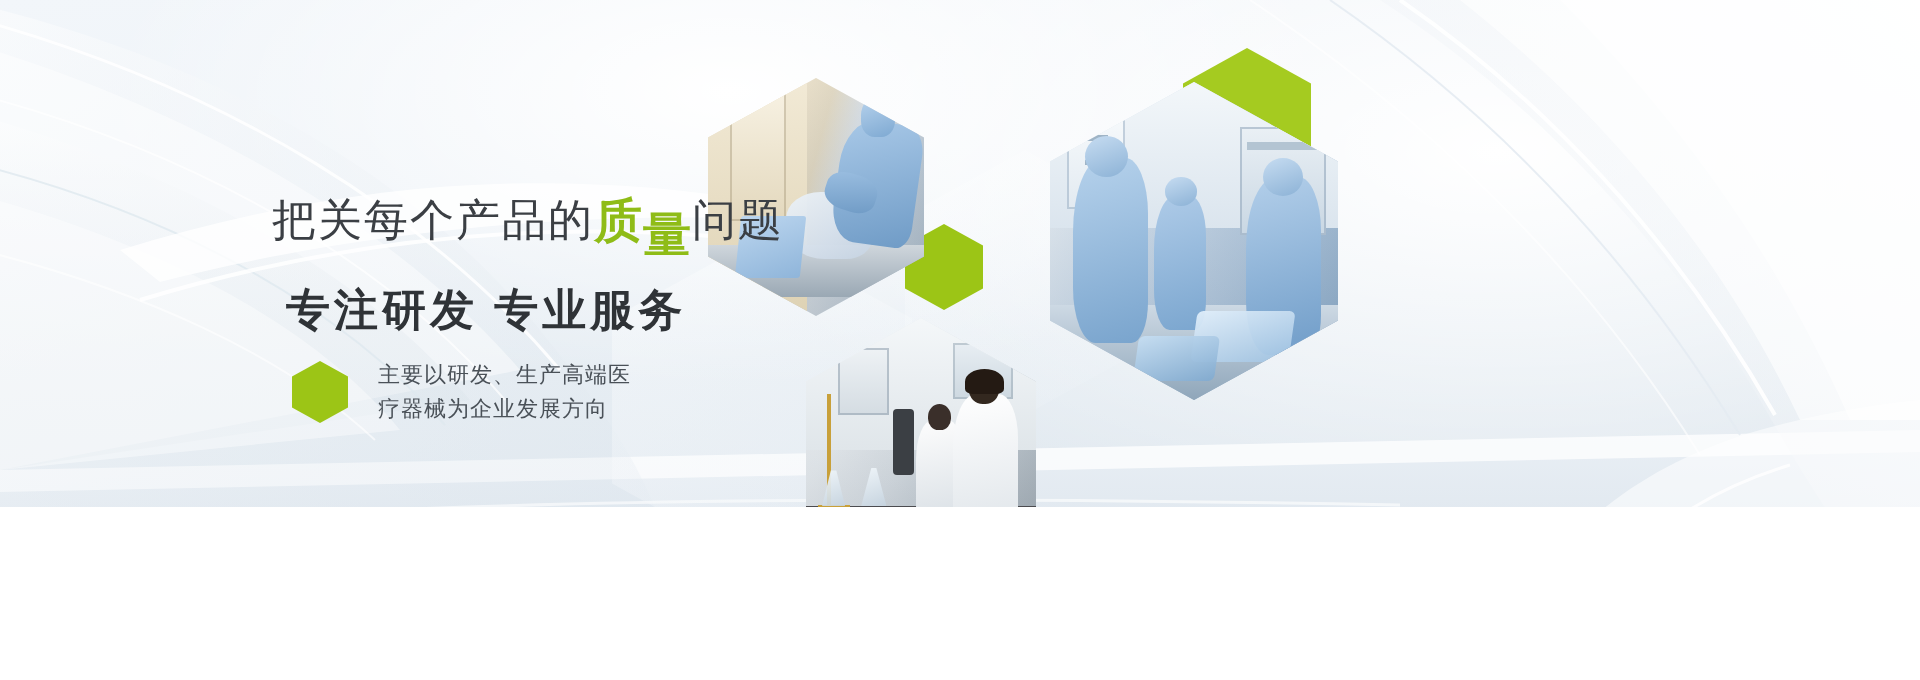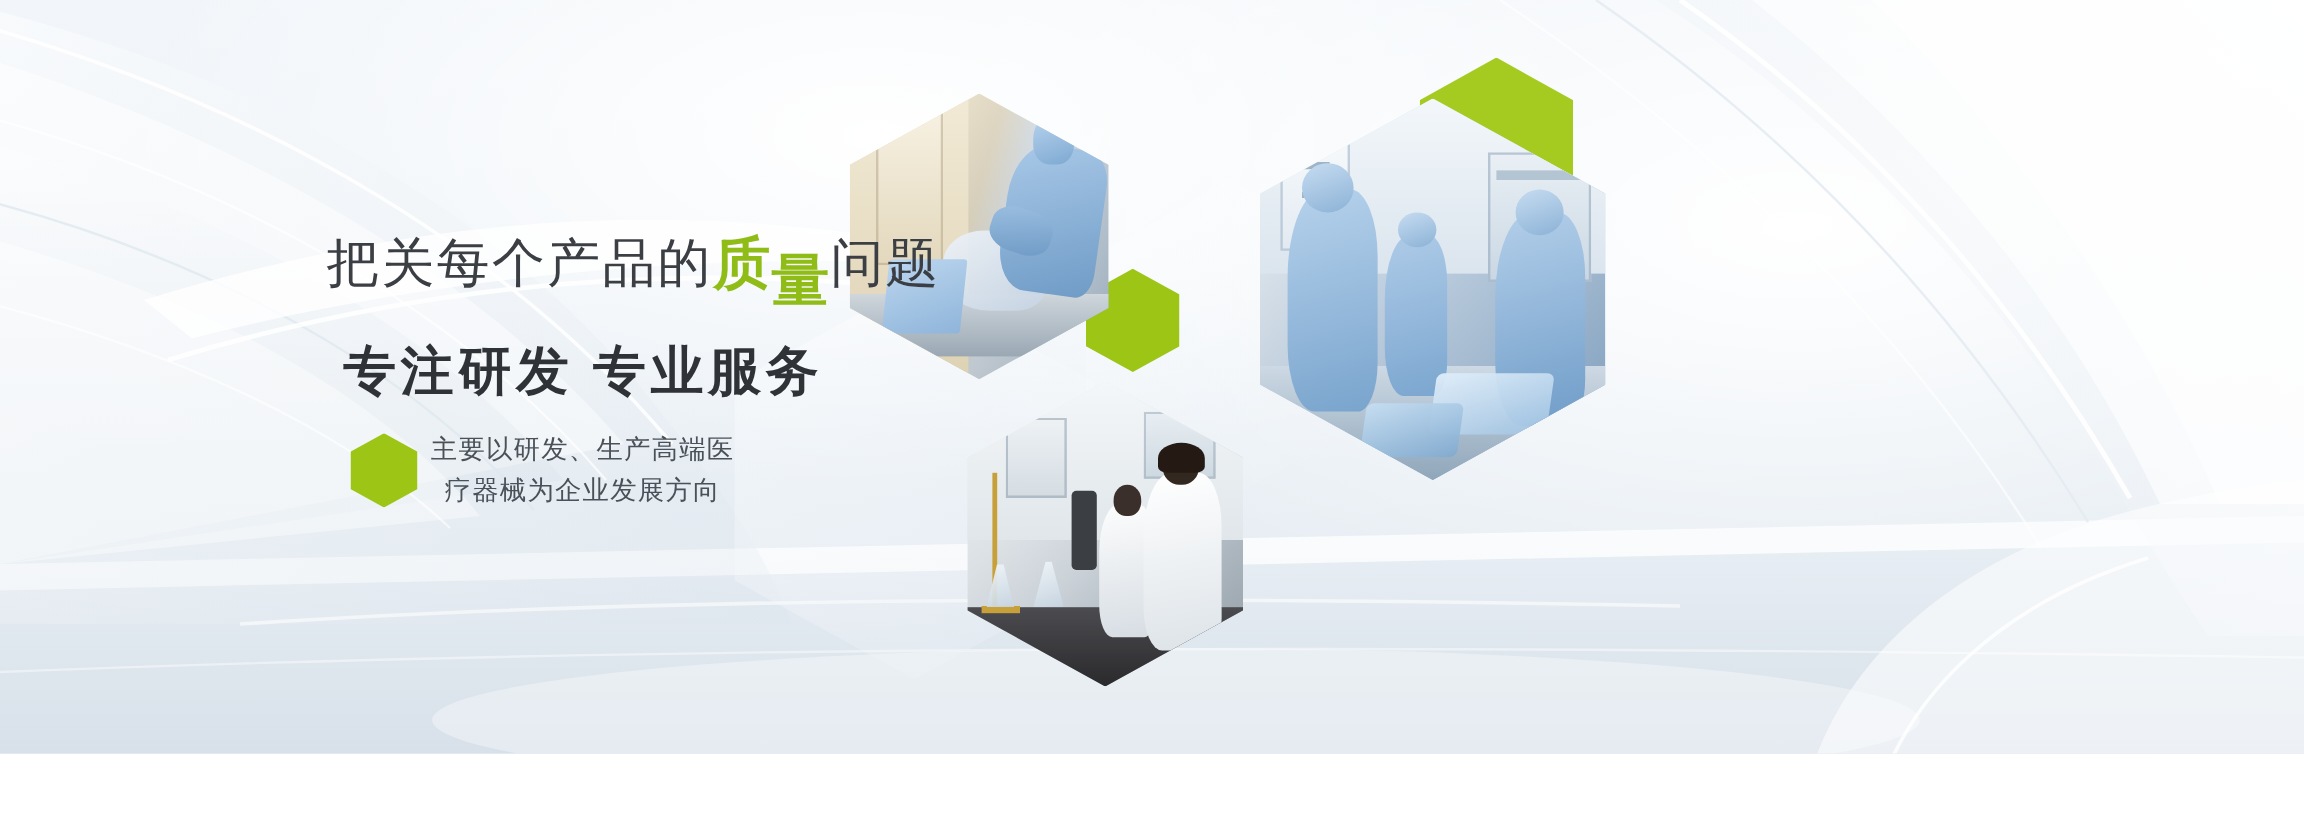--- a/index.html
+++ b/index.html
@@ -2,21 +2,21 @@
 <html><head>
 <meta charset="utf-8">
 <style>
   html,body{margin:0;padding:0;}
   body{
     width:1920px;height:680px;overflow:hidden;
     font-family:"Liberation Sans","DejaVu Sans",sans-serif;
     background:#ffffff;
   }
   .banner{
-    position:relative;width:1920px;height:628px;overflow:hidden;
+    position:relative;width:1920px;height:507px;overflow:hidden;
     background:
       radial-gradient(ellipse 900px 420px at 38% 18%, #ffffff 0%, rgba(255,255,255,0) 70%),
       radial-gradient(ellipse 1100px 520px at 78% 30%, #ffffff 0%, rgba(255,255,255,0) 72%),
       linear-gradient(175deg,#f2f6fa 0%,#eef3f8 34%,#e6edf3 62%,#dfe7ee 100%);
   }
 
   
   .bg-layer{position:absolute;inset:0;overflow:hidden;}
   .bg-layer svg{position:absolute;top:0;left:0;width:1920px;height:680px;}
 
@@ -129,21 +129,21 @@
     color:#8fbc17;font-weight:700;font-size:48px;letter-spacing:1px;
     display:inline-block;vertical-align:-2px;
   }
   .headline1 .hl-green .g2{position:relative;top:14px;display:inline-block;}
   .headline2{
     position:absolute;left:286px;top:250px;
     font-size:44px;line-height:60px;color:#2f3337;font-weight:700;letter-spacing:4px;
     white-space:nowrap;
     margin-top:30px;
   }
-  .subwrap{position:absolute;left:292px;top:358px;display:flex;align-items:center;gap:11px;text-align:center;}
+  .subwrap{position:absolute;left:292px;top:358px;display:flex;align-items:center;gap:30px;}
   .sub-hex{width:56px;height:62px;background:#9cc516;flex:0 0 auto;
     -webkit-clip-path:polygon(50% 0%,100% 25%,100% 75%,50% 100%,0% 75%,0% 25%);
     clip-path:polygon(50% 0%,100% 25%,100% 75%,50% 100%,0% 75%,0% 25%);}
   .sub-text{font-size:22px;line-height:34px;color:#4a5158;letter-spacing:1px;white-space:pre-line;}
 </style>
 </head>
 <body>
 
 <div class="banner">
 

